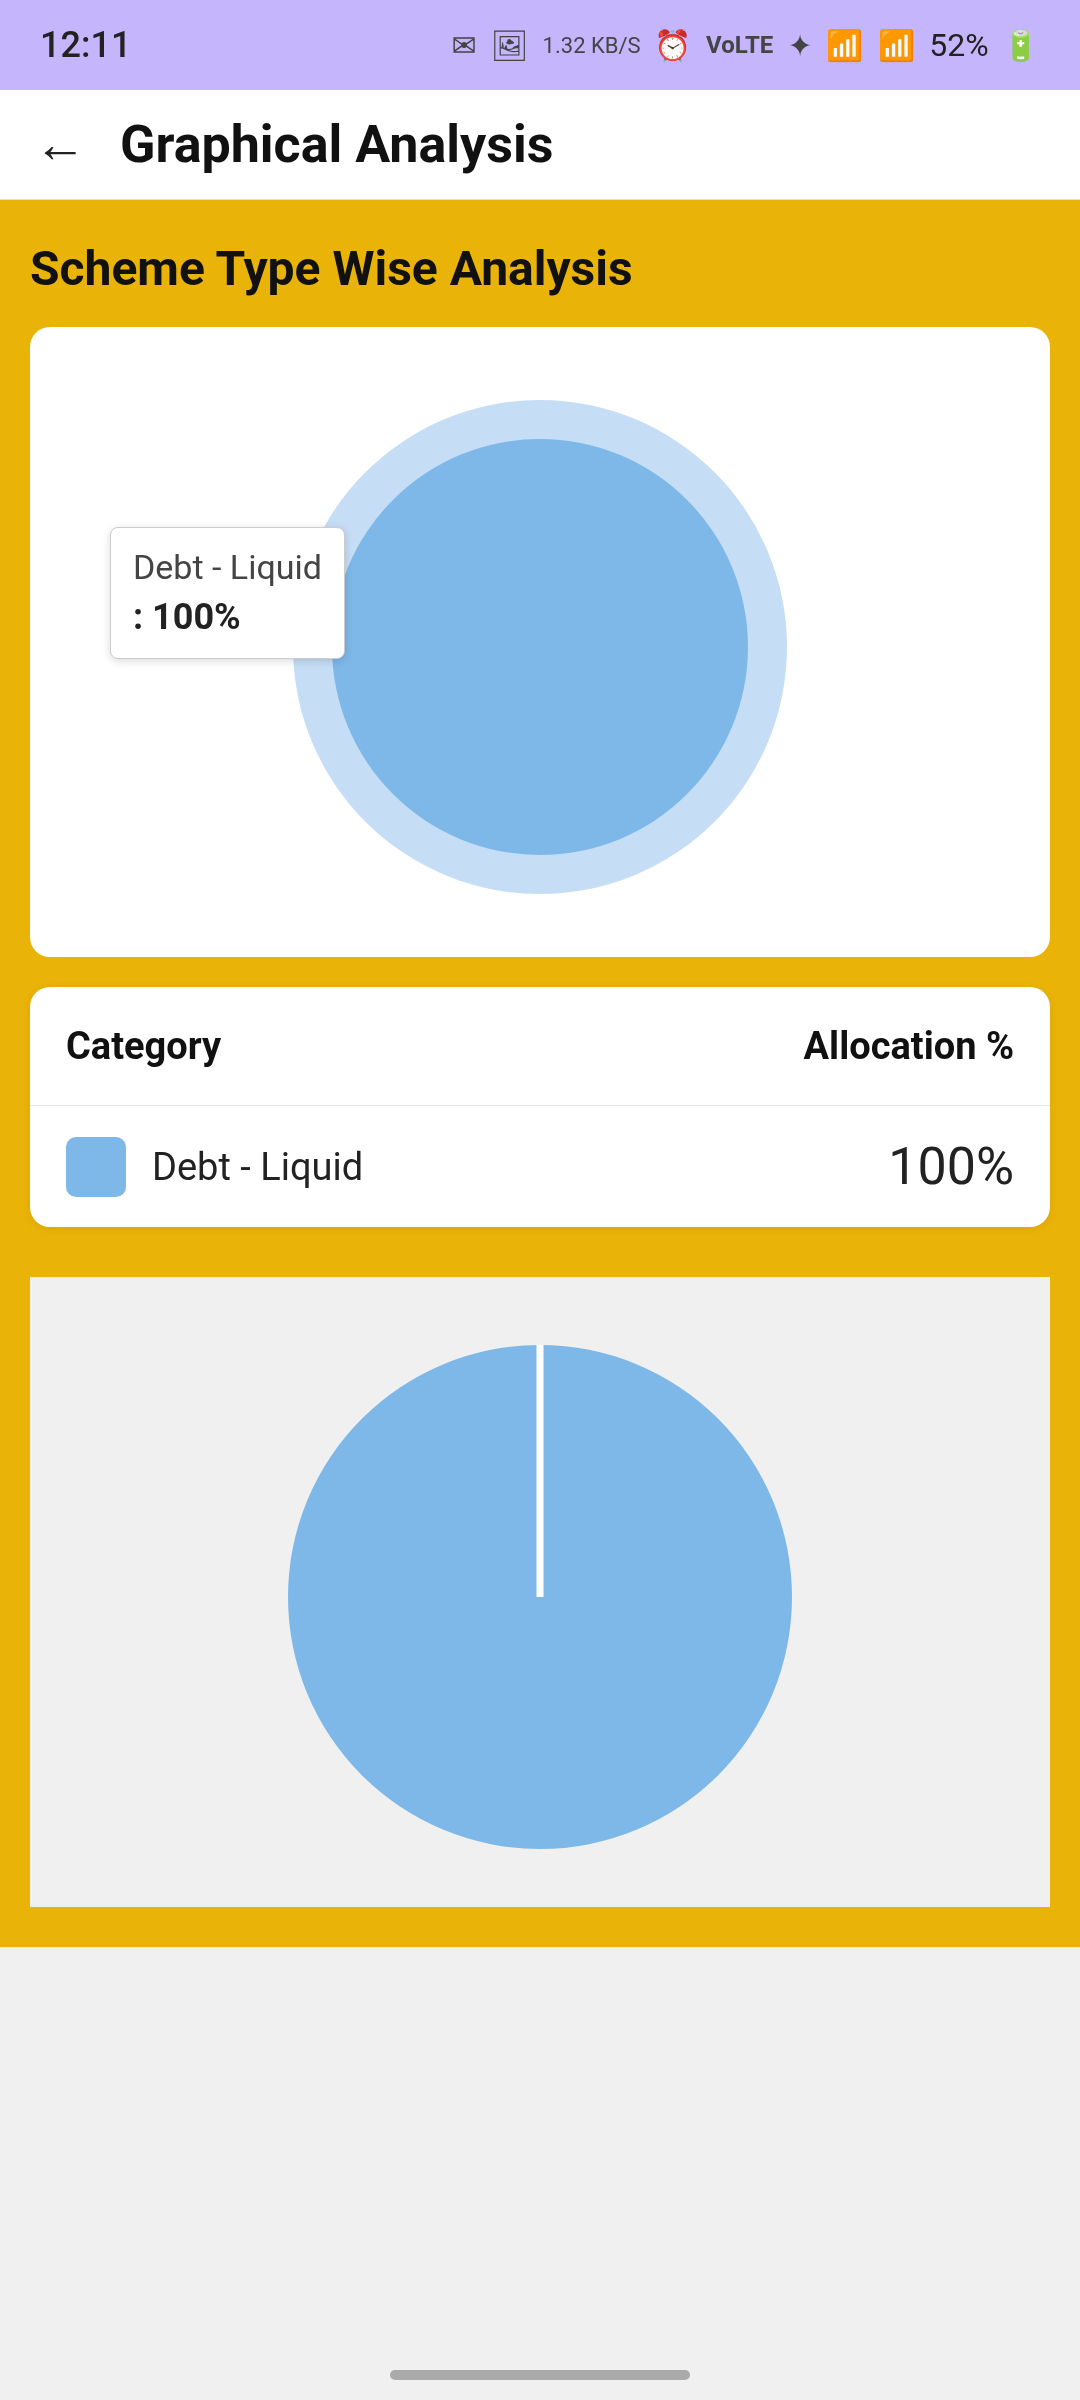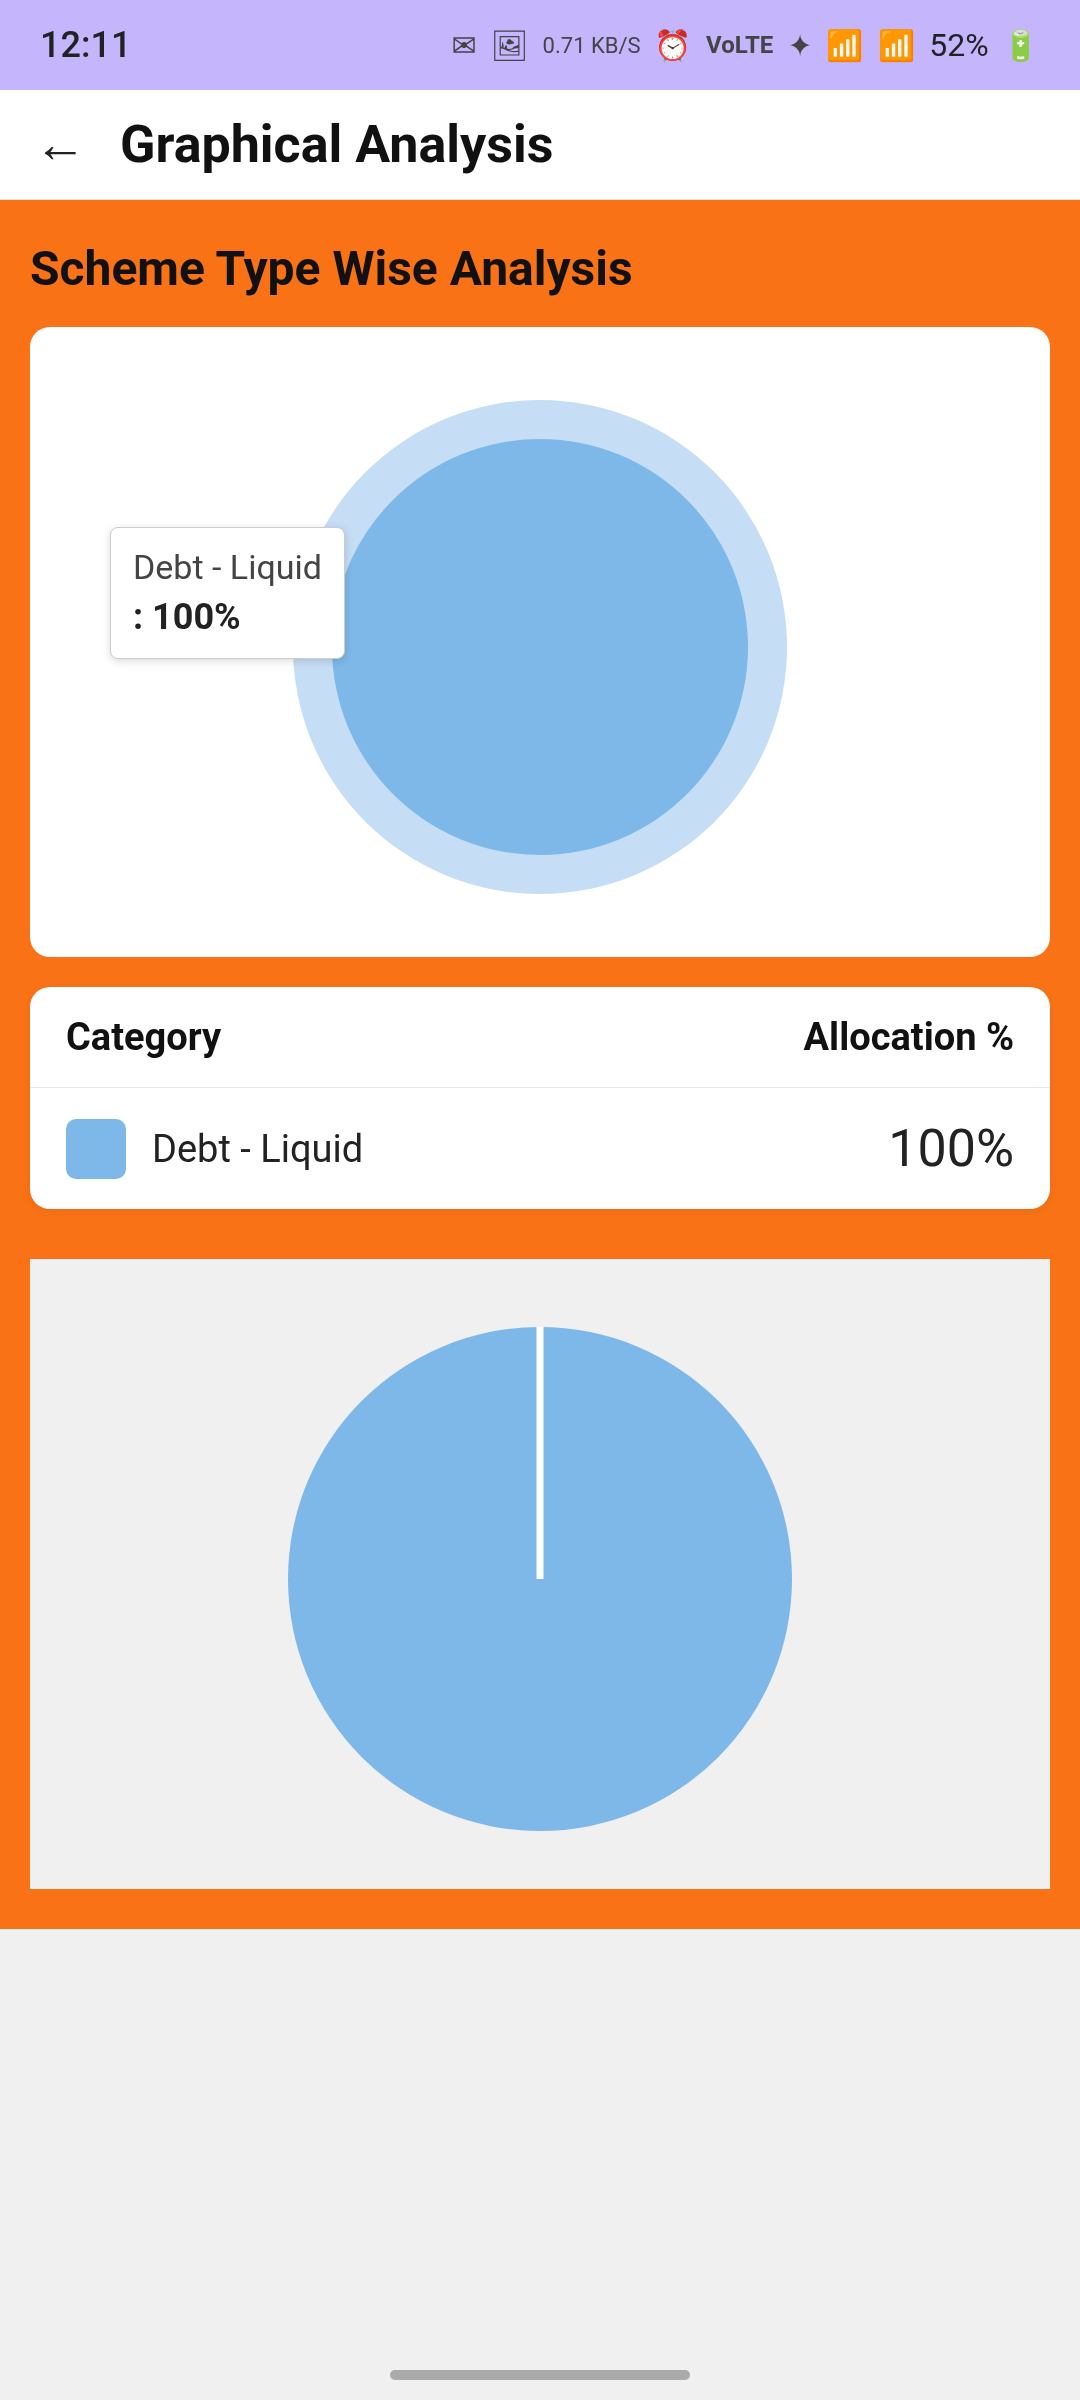--- a/index.html
+++ b/index.html
@@ -75,21 +75,21 @@
     }
 
     .header-title {
       font-size: 52px;
       font-weight: 700;
       color: #111;
     }
 
     
     .main-content {
-      background-color: #f97316;
+      background-color: #eab308;
       padding: 40px 30px;
     }
 
     
     .section-title {
       font-size: 48px;
       font-weight: 700;
       color: #111;
       margin-bottom: 30px;
     }
@@ -150,21 +150,21 @@
       background: #ffffff;
       border-radius: 20px;
       overflow: hidden;
       margin-bottom: 50px;
       box-shadow: 0 2px 10px rgba(0,0,0,0.07);
     }
 
     .legend-header {
       display: flex;
       justify-content: space-between;
-      padding: 28px 36px;
+      padding: 37px 36px;
       border-bottom: 1px solid #e8e8e8;
     }
 
     .legend-header-label {
       font-size: 38px;
       font-weight: 700;
       color: #111;
     }
 
     .legend-row {
@@ -230,21 +230,21 @@
     }
   </style>
 </head>
 <body>
 
 <div class="status-bar">
   <span class="status-time">12:11</span>
   <div class="status-icons">
     <span>✉</span>
     <span>🖼</span>
-    <span style="font-size:22px;">0.71 KB/S</span>
+    <span style="font-size:22px;">1.32 KB/S</span>
     <span>⏰</span>
     <span style="font-size:24px;font-weight:bold;">VoLTE</span>
     <span>✦</span>
     <span>📶</span>
     <span>📶</span>
     <span class="status-battery">52%</span>
     <span>🔋</span>
   </div>
 </div>
 

